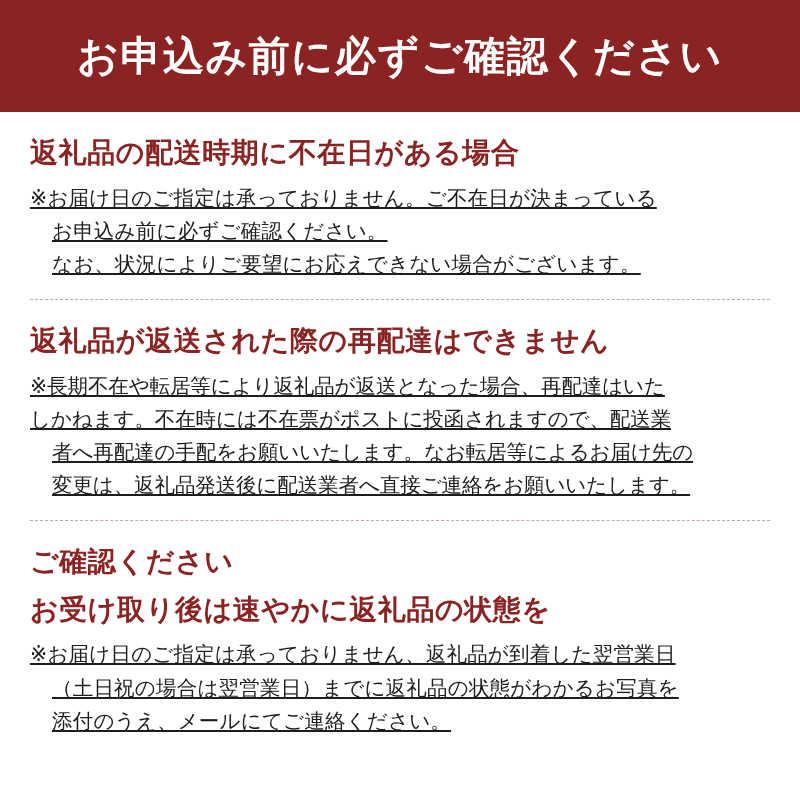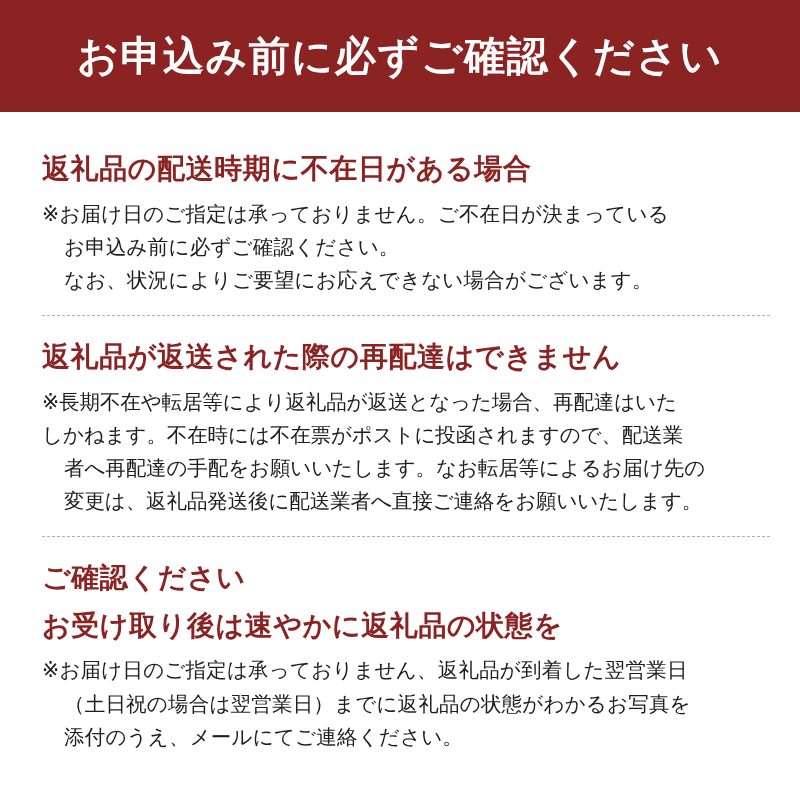--- a/index.html
+++ b/index.html
@@ -31,23 +31,22 @@
   }
   .banner-title {
     color: #ffffff;
     font-size: 41px;
     font-weight: bold;
     letter-spacing: 1.5px;
     line-height: 1;
     white-space: nowrap;
   }
   .content {
-    padding: 16px 30px;
+    padding: 0 30px;
     box-sizing: border-box;
-    margin-left: 12px;
   }
   .section {
     padding-top: 22px;
     padding-bottom: 18px;
   }
   .section-heading {
     color: #8c2323;
     font-size: 28px;
     font-weight: bold;
     line-height: 1.34;
@@ -57,20 +56,21 @@
   .section-body {
     color: #1d1d1d;
     font-size: 20.5px;
     line-height: 1.62;
     letter-spacing: 0.2px;
     margin: 0;
   }
   .section-body .line {
     display: block;
     white-space: nowrap;
+    text-decoration: underline;
   }
   .indent-1 {
     padding-left: 22px;
   }
   .divider {
     border: 0;
     border-top: 1px dashed #c0a9a9;
     margin: 0;
     height: 0;
   }

